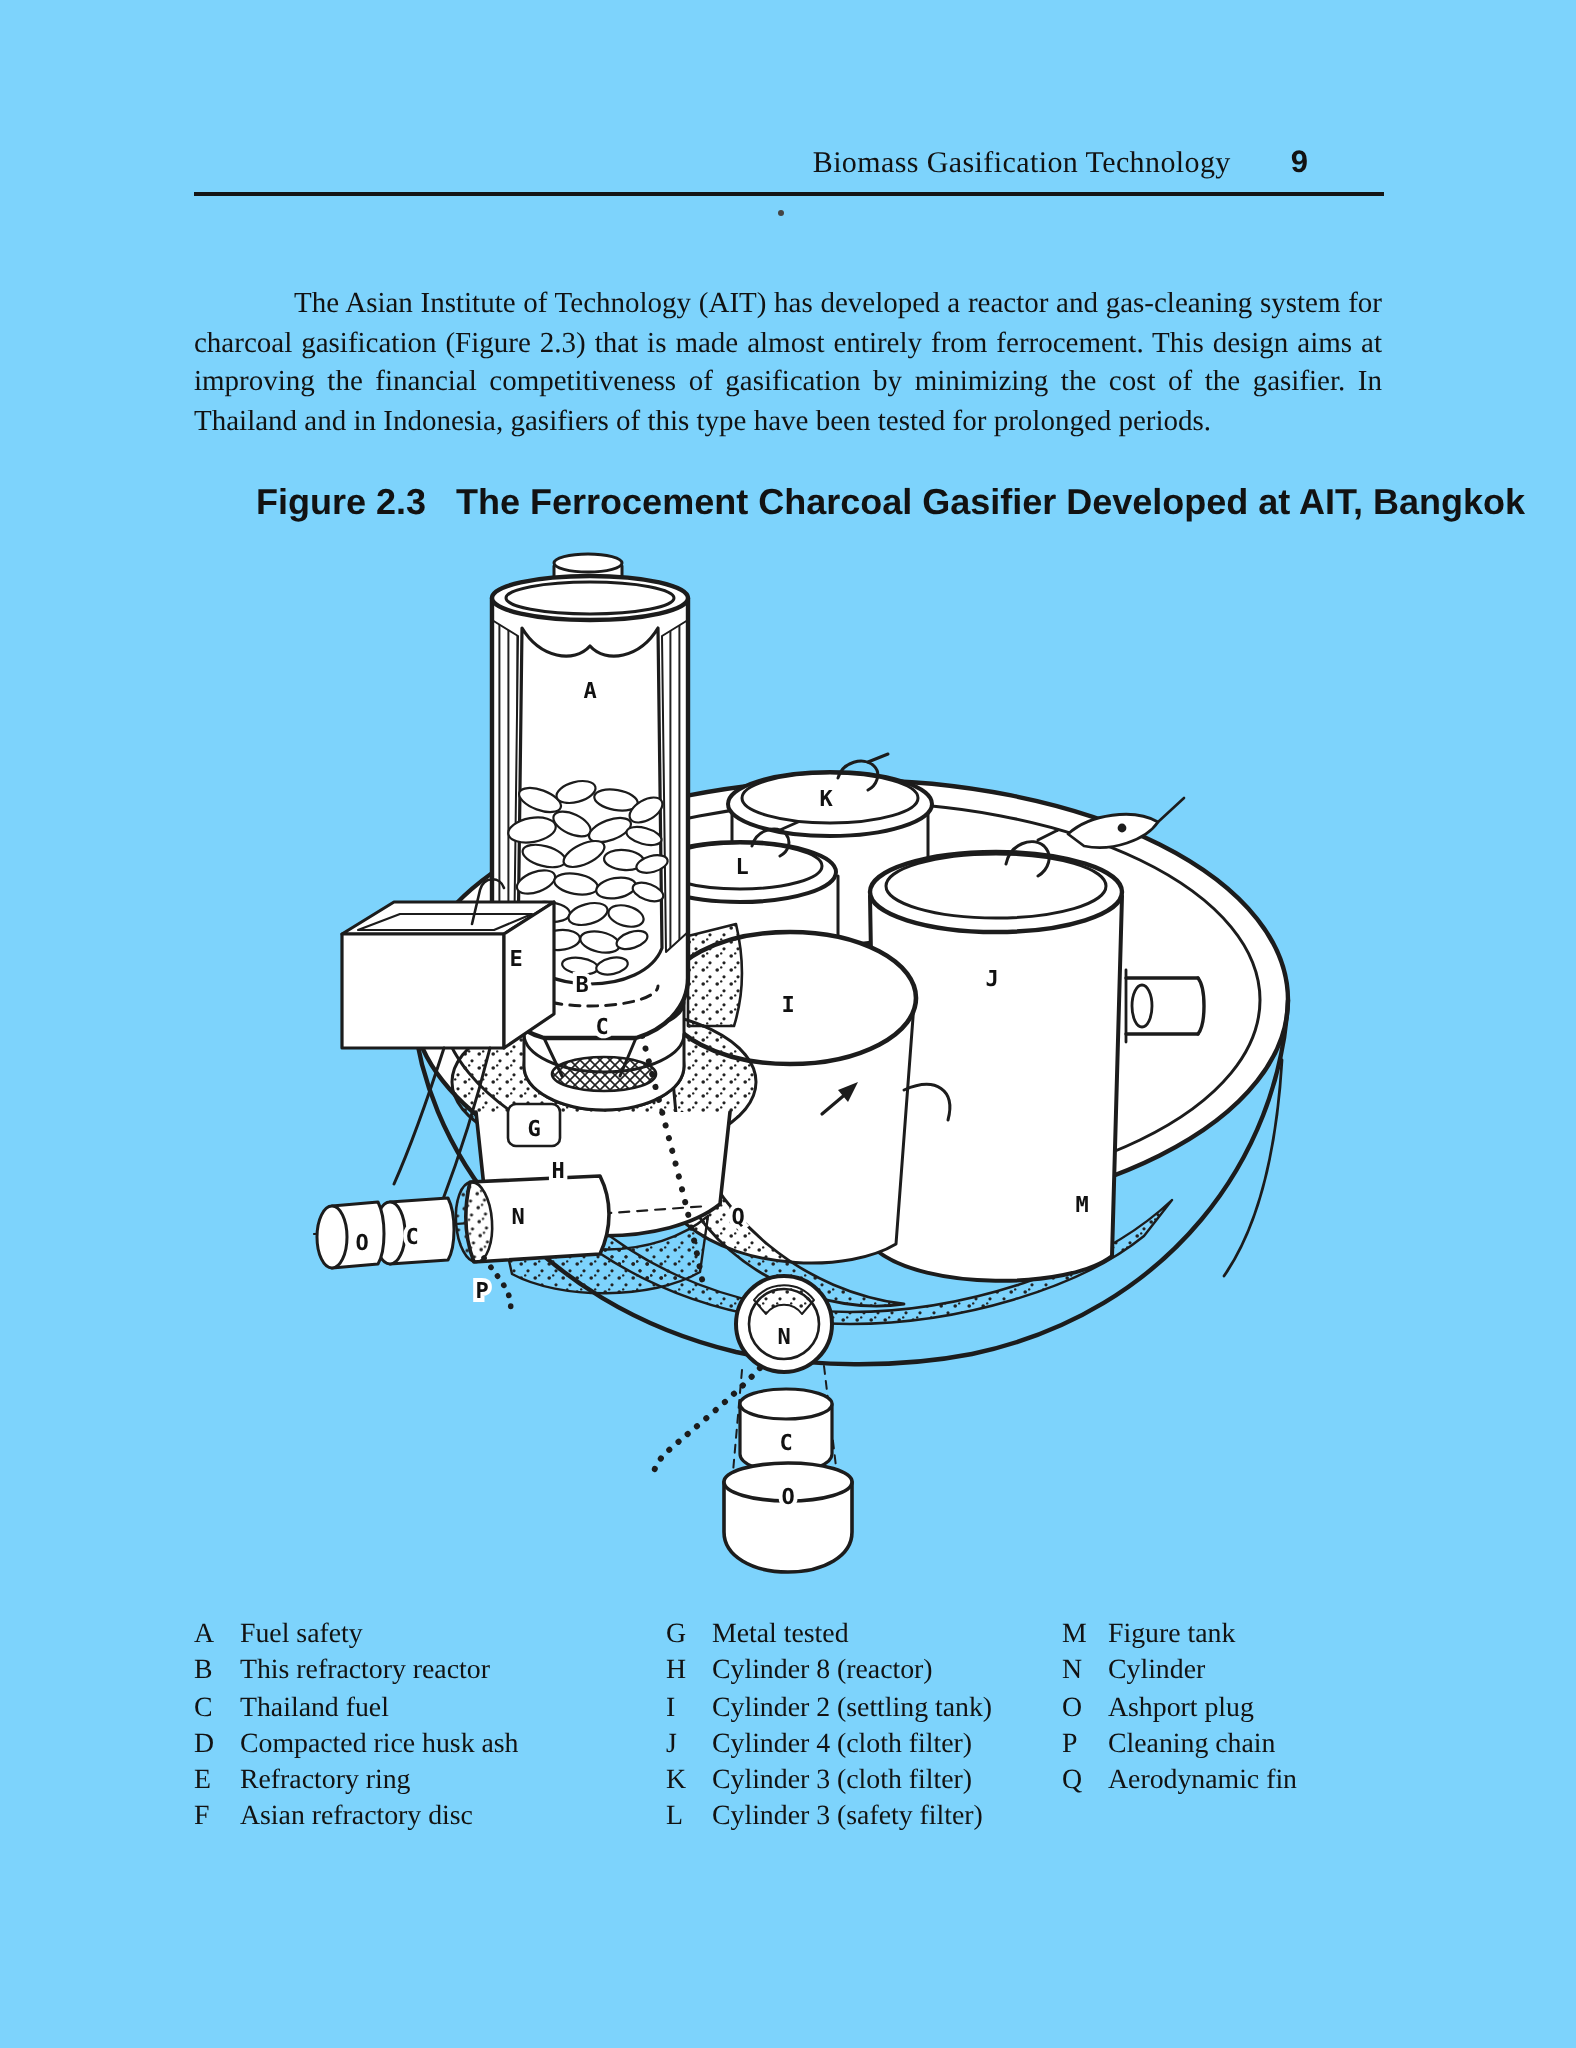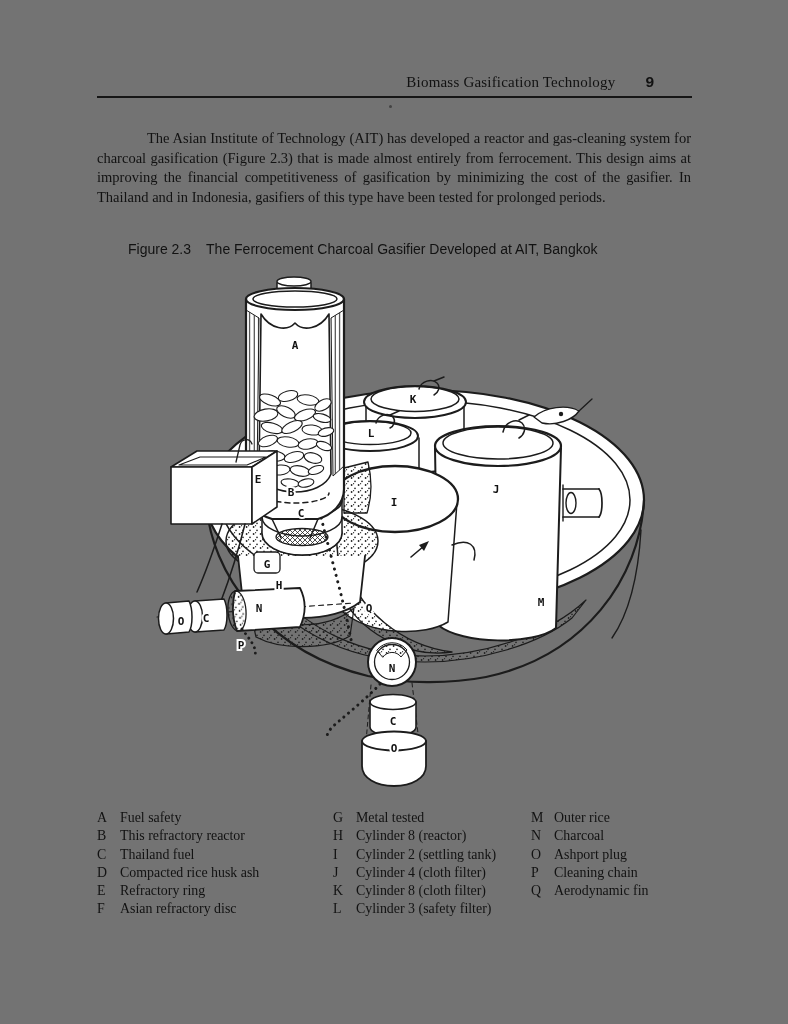--- a/index.html
+++ b/index.html
@@ -1,28 +1,28 @@
 <!DOCTYPE html>
 <html><head>
 <meta charset="utf-8">
 <style>
   html,body{margin:0;padding:0;background:#e8e8e8;}
-  .page{position:relative;width:788px;height:1024px;background:#737373;
+  .page{position:relative;width:788px;height:1024px;background:#7dd3fc;
         font-family:"Liberation Serif",serif;color:#121212;overflow:hidden;margin:0 auto;}
   .hdr{position:absolute;left:97px;top:73px;width:595px;display:flex;
        justify-content:flex-end;align-items:baseline;}
   .hdr .t{font-size:15px;letter-spacing:0.2px;}
   .hdr .n{font-family:"Liberation Sans",sans-serif;font-weight:bold;font-size:15.5px;
           margin-left:30px;margin-right:38px;}
   .rule{position:absolute;left:97px;top:96px;width:595px;height:2px;background:#151515;}
   .speck{position:absolute;left:389px;top:105px;width:3px;height:3px;border-radius:50%;background:#444;}
-  .para{position:absolute;left:97px;top:129px;width:594px;font-size:14.5px;
+  .para{position:absolute;left:97px;top:143px;width:594px;font-size:14.5px;
         line-height:19.7px;text-align:justify;text-indent:50px;}
   .cap{position:absolute;left:128px;top:241px;font-family:"Liberation Sans",sans-serif;
-       font-weight:normal;font-size:14px;white-space:nowrap;}
+       font-weight:bold;font-size:18px;white-space:nowrap;}
   .cap .cl{margin-right:15px;}
   .legend{position:absolute;top:809px;font-size:13.9px;line-height:18.3px;}
   .lg1{left:97px;}.lg2{left:333px;}.lg3{left:531px;}
   .lrow{display:flex;}
   .lkey{width:23px;flex:none;}
   svg.fig{position:absolute;left:0;top:0;}
   .lbl{font-family:"DejaVu Sans Mono",monospace;font-weight:bold;font-size:11px;
        fill:#111;stroke:#fff;stroke-width:4px;paint-order:stroke;text-anchor:middle;}
 </style>
 </head>
@@ -244,35 +244,35 @@
     <div class="lrow">
         <span class="lkey">I</span>
         <span>Cylinder 2 (settling tank)</span>
       </div>
     <div class="lrow">
         <span class="lkey">J</span>
         <span>Cylinder 4 (cloth filter)</span>
       </div>
     <div class="lrow">
         <span class="lkey">K</span>
-        <span>Cylinder 8 (cloth filter)</span>
+        <span>Cylinder 3 (cloth filter)</span>
       </div>
     <div class="lrow">
         <span class="lkey">L</span>
         <span>Cylinder 3 (safety filter)</span>
       </div>
   </div>
   <div class="legend lg3">
     <div class="lrow">
         <span class="lkey">M</span>
-        <span>Outer rice</span>
+        <span>Figure tank</span>
       </div>
     <div class="lrow">
         <span class="lkey">N</span>
-        <span>Charcoal</span>
+        <span>Cylinder</span>
       </div>
     <div class="lrow">
         <span class="lkey">O</span>
         <span>Ashport plug</span>
       </div>
     <div class="lrow">
         <span class="lkey">P</span>
         <span>Cleaning chain</span>
       </div>
     <div class="lrow">

